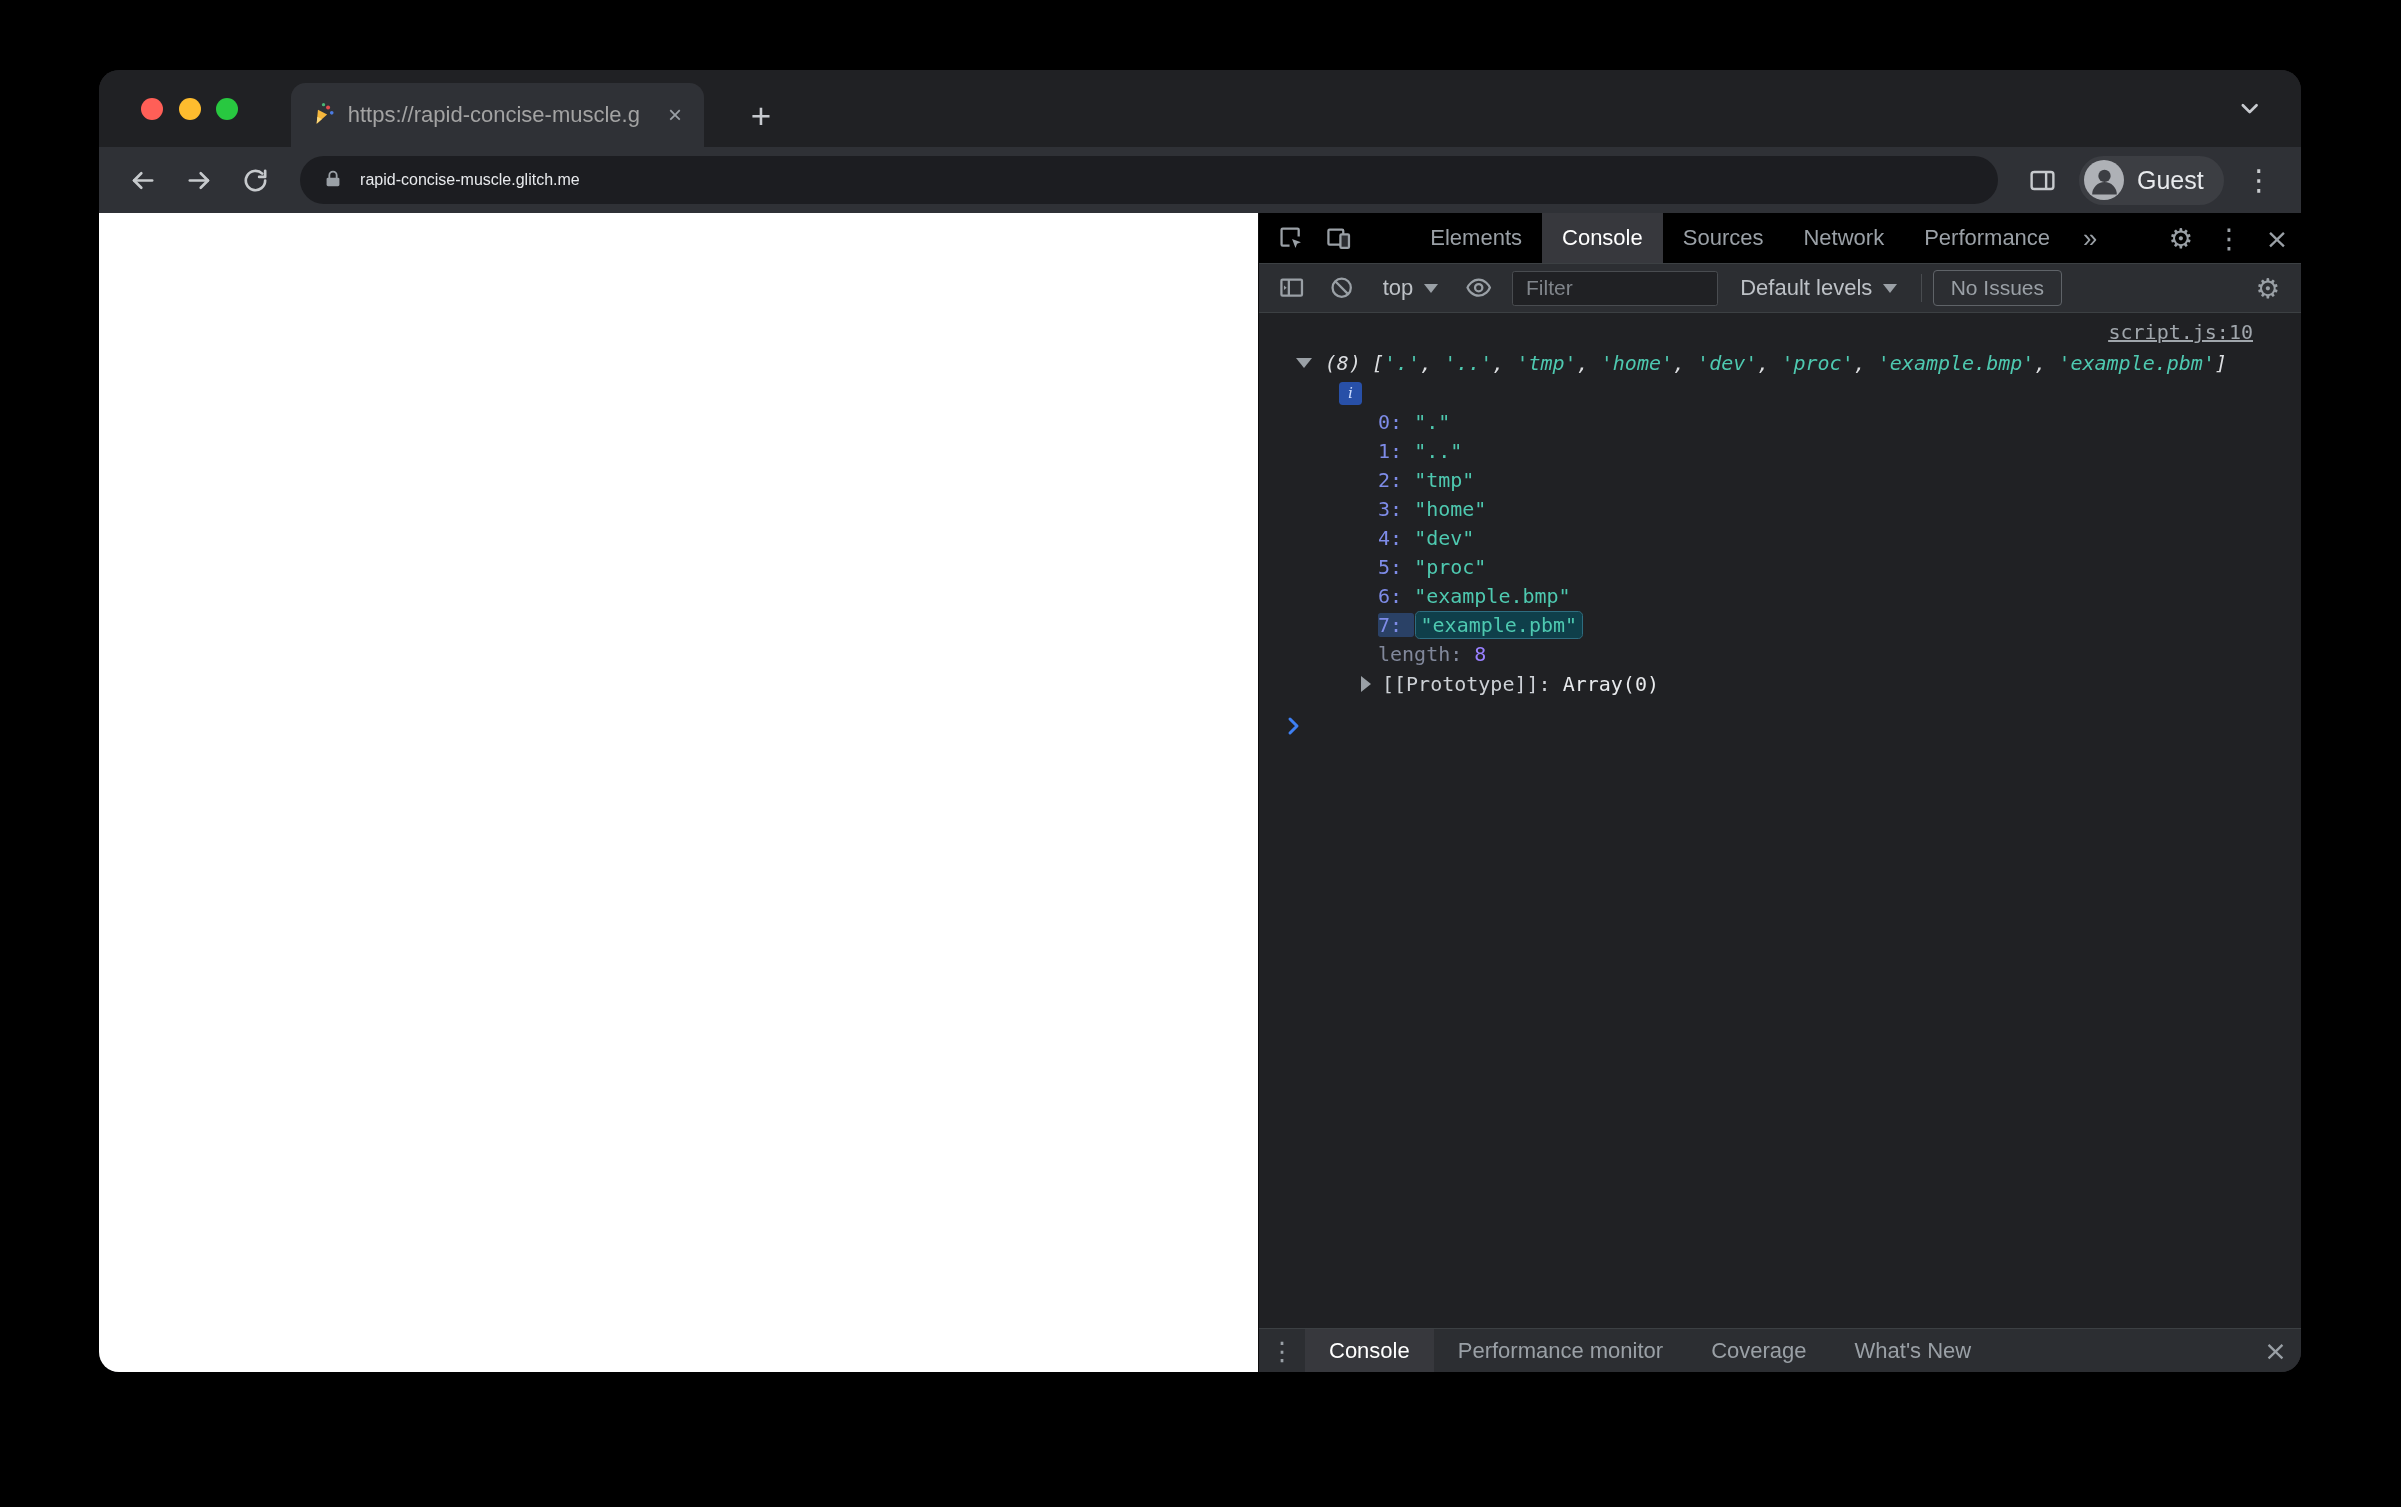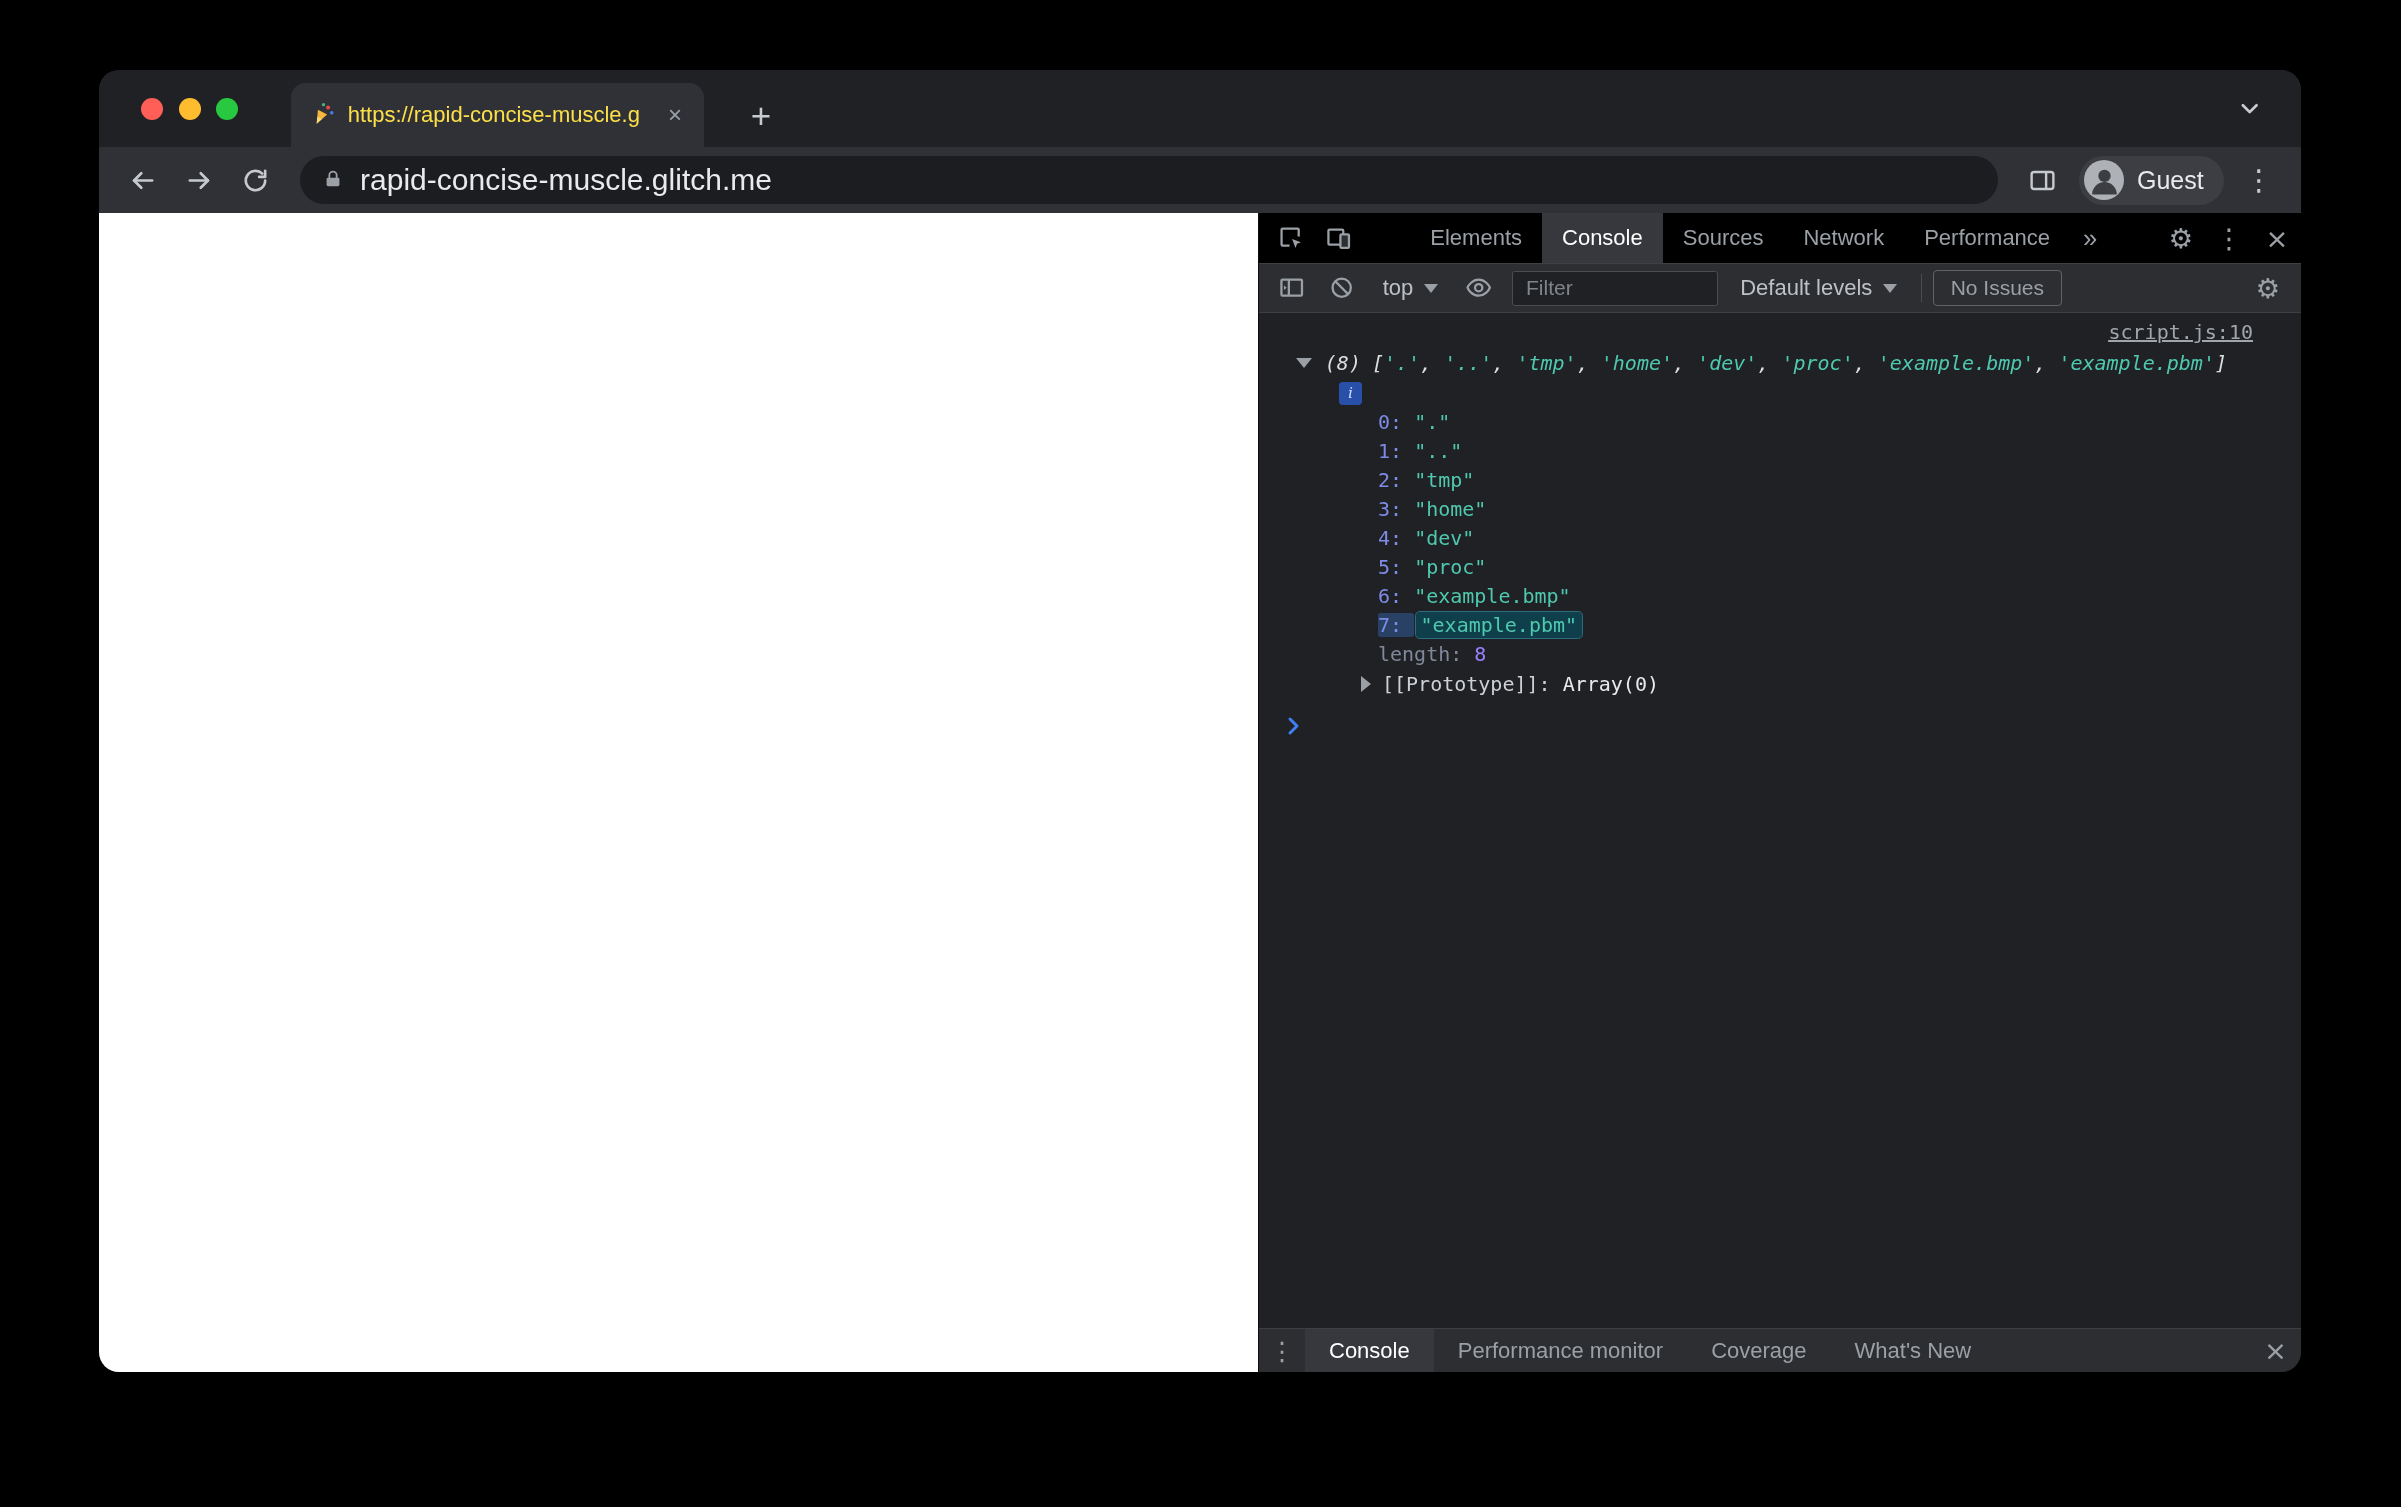--- a/index.html
+++ b/index.html
@@ -18,38 +18,38 @@
   .traffic { position: absolute; left: 42px; top: 28px; display: flex; gap: 15.5px; }
   .tl { width: 22px; height: 22px; border-radius: 50%; display: inline-block; }
   .tl.red { background: #ff5f57; } .tl.yellow { background: #febc2e; } .tl.green { background: #28c840; }
 
   .tab {
     position: absolute; left: 192px; bottom: 0; width: 413px; height: 64px;
     background: #2f3136; border-radius: 14.6px 14.6px 0 0;
     display: flex; align-items: center; padding: 0 16.5px; gap: 12.8px;
   }
   .favicon { width: 27.4px; height: 27.4px; flex: 0 0 27.4px; }
-  .tab-title { flex: 1; font-size: 22px; color: #fde047; white-space: nowrap; overflow: hidden; }
+  .tab-title { flex: 1; font-size: 22px; color: #a3a3a3; white-space: nowrap; overflow: hidden; }
   .tab-close { font-size: 24px; color: #9aa0a6; line-height: 1; padding: 1.8px 5.5px; cursor: default; }
 
   .newtab { position: absolute; left: 640px; bottom: 9.1px; width: 44px; height: 44px;
     display: flex; align-items: center; justify-content: center;
     font-size: 35px; color: #c7cacf; border-radius: 50%; }
   .strip-chevron { position: absolute; right: 31px; bottom: 18.3px; width: 40px; height: 40px;
     display: flex; align-items: center; justify-content: center; color: #c7cacf; }
 
   
   .toolbar { height: 66px; flex: 0 0 66px; background: #2f3136; display: flex; align-items: center; padding: 0 18.3px; gap: 5.5px; }
   .navbtn { width: 51px; height: 51px; border-radius: 50%; display: flex; align-items: center; justify-content: center; color: #c7cacd; flex: 0 0 51px; }
   .navbtn svg { width: 29px; height: 29px; }
 
   .addressbar { flex: 1; height: 48px; background: #1c1d21; border-radius: 24px; margin: 0 12.8px;
     display: flex; align-items: center; padding: 0 22px; gap: 16.5px; min-width: 0; }
   .addressbar .lock { color: #9aa0a6; flex: 0 0 22px; }
-  .url-text { font-size: 30px; color: #e8eaed; white-space: nowrap; overflow: hidden; }
+  .url-text { font-size: 16px; color: #e8eaed; white-space: nowrap; overflow: hidden; }
 
   .guest-chip { height: 49px; border-radius: 25px; background: #3c3e43; display: flex; align-items: center;
     gap: 12.8px; padding: 0 20px 0 5.5px; margin: 0 5.5px; }
   .avatar { width: 40px; height: 40px; border-radius: 50%; background: #aeb1b6; display: flex; align-items: center; justify-content: center; color: #3c3e43; overflow: hidden; }
   .guest-label { font-size: 25px; color: #e8eaed; }
   .glyphbtn { width: 48px; height: 48px; display: flex; align-items: center; justify-content: center; color: #c7cacd; font-size: 29px; }
 
   
   .content { flex: 1; display: flex; min-height: 0; }
   .page { width: 1159px; flex: 0 0 1159px; background: #ffffff; }

